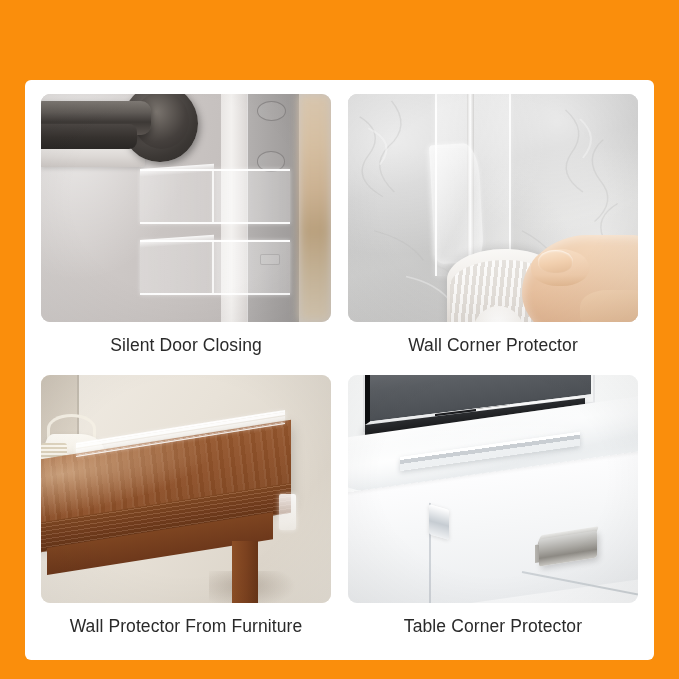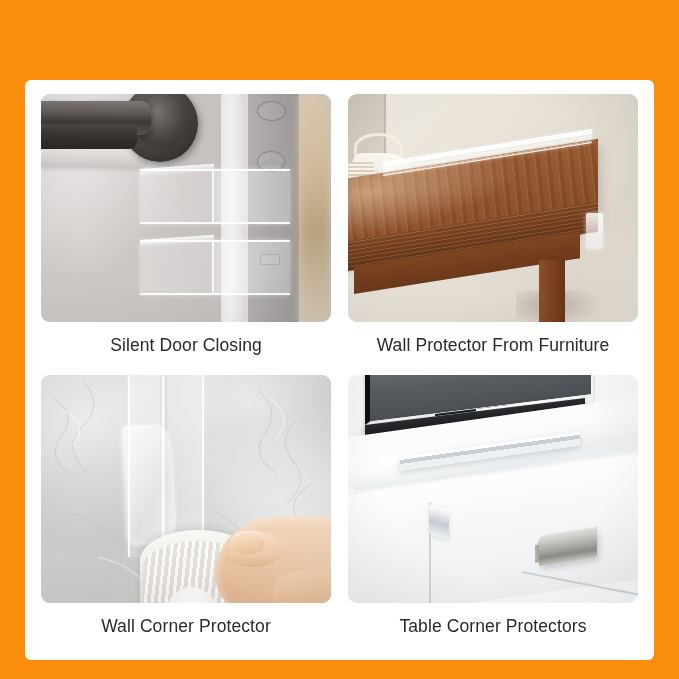--- a/index.html
+++ b/index.html
@@ -499,48 +499,20 @@
           <div class="lever2"></div>
           <div class="prot a">
             <div class="bend"></div>
           </div>
           <div class="prot b">
             <div class="bend"></div>
           </div>
           <div class="vig"></div>
         </div>
         <div class="caption">Silent Door Closing</div>
-      </div>
-
-      <div class="cell">
-        <div class="photo p3">
-          <div class="wall3"></div>
-          <div class="wall-shade"></div>
-          <div class="wall-corner"></div>
-          <div class="speaker-handle"></div>
-          <div class="speaker"></div>
-          <div class="speaker-grille"></div>
-          <div class="foot f1"></div>
-          <div class="foot f2"></div>
-          <div class="desk-top">
-            <div class="grain"></div>
-            <div class="sheen"></div>
-          </div>
-          <div class="strip3"></div>
-          <div class="strip3b"></div>
-          <div class="desk-edge">
-            <div class="grain2"></div>
-          </div>
-          <div class="desk-apron"></div>
-          <div class="strip3-cap"></div>
-          <div class="leg-shadow"></div>
-          <div class="leg"></div>
-          <div class="vig"></div>
-        </div>
-        <div class="caption">Wall Protector From Furniture</div>
       </div>
 
       <div class="cell">
         <div class="photo p2">
           <div class="wall"></div>
           <svg class="tex" viewBox="0 0 200 200" preserveAspectRatio="none">
             <g stroke="#b9b9b8" stroke-width="1" fill="none" opacity="0.55">
               <path d="M8 20 q18 14 6 34 q-12 20 10 36"></path>
               <path d="M30 6 q14 22 -2 40 q-14 18 4 40"></path>
               <path d="M150 14 q16 18 4 38 q-10 18 8 34"></path>
@@ -569,20 +541,48 @@
           <div class="hand"></div>
           <div class="thumb"></div>
           <div class="nail"></div>
           <div class="finger2"></div>
           <div class="vig"></div>
         </div>
         <div class="caption">Wall Corner Protector</div>
       </div>
 
       <div class="cell">
+        <div class="photo p3">
+          <div class="wall3"></div>
+          <div class="wall-shade"></div>
+          <div class="wall-corner"></div>
+          <div class="speaker-handle"></div>
+          <div class="speaker"></div>
+          <div class="speaker-grille"></div>
+          <div class="foot f1"></div>
+          <div class="foot f2"></div>
+          <div class="desk-top">
+            <div class="grain"></div>
+            <div class="sheen"></div>
+          </div>
+          <div class="strip3"></div>
+          <div class="strip3b"></div>
+          <div class="desk-edge">
+            <div class="grain2"></div>
+          </div>
+          <div class="desk-apron"></div>
+          <div class="strip3-cap"></div>
+          <div class="leg-shadow"></div>
+          <div class="leg"></div>
+          <div class="vig"></div>
+        </div>
+        <div class="caption">Wall Protector From Furniture</div>
+      </div>
+
+      <div class="cell">
         <div class="photo p4">
           <div class="bg4"></div>
           <div class="tv-screen"></div>
           <div class="tv-bezel"></div>
           <div class="tv-neck"></div>
           <div class="tv-white-panel"></div>
           <div class="tv-base-hl"></div>
           <div class="tv-base"></div>
           <div class="strip4-back"></div>
           <div class="cab-top">
@@ -592,18 +592,18 @@
           <div class="cab-left"></div>
           <div class="cab-front"></div>
           <div class="cab-seam"></div>
           <div class="cab-seam2"></div>
           <div class="strip4-cap"></div>
           <div class="handle-stem"></div>
           <div class="handle-top"></div>
           <div class="handle"></div>
           <div class="vig"></div>
         </div>
-        <div class="caption">Table Corner Protectors</div>
+        <div class="caption">Table Corner Protector</div>
       </div>
 
     </div>
   </div>
 </div>
 
 </body></html>

